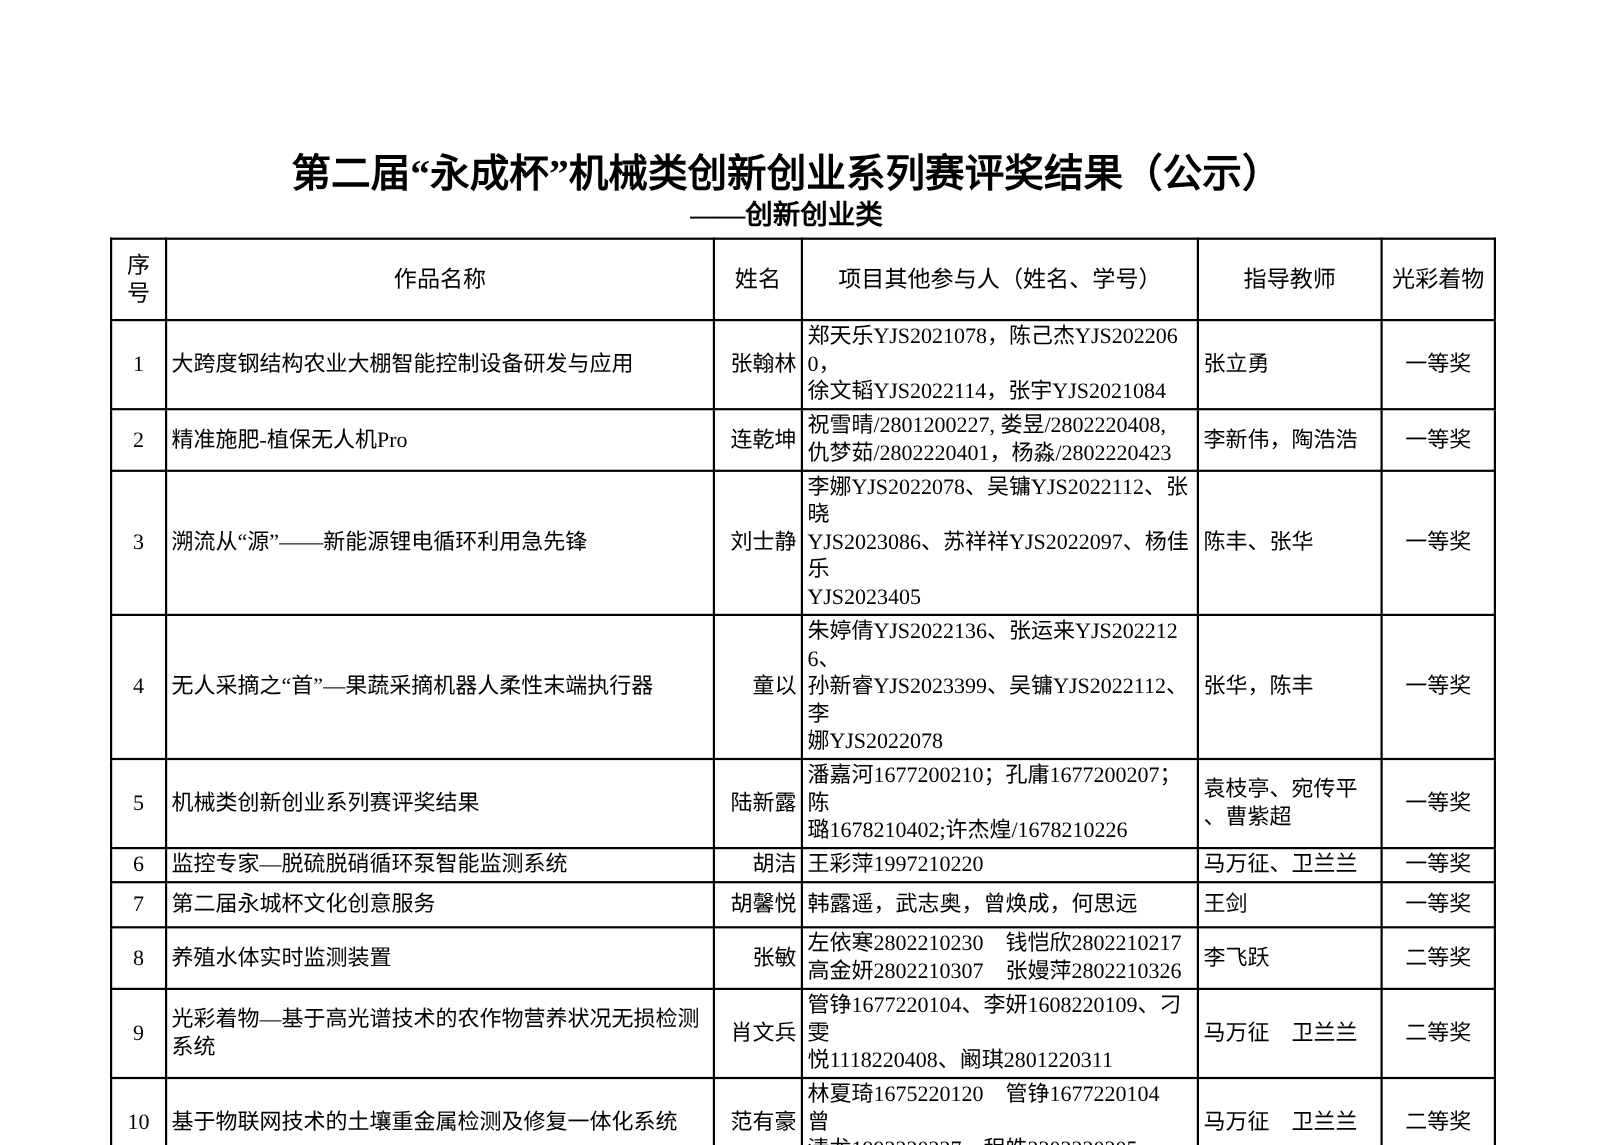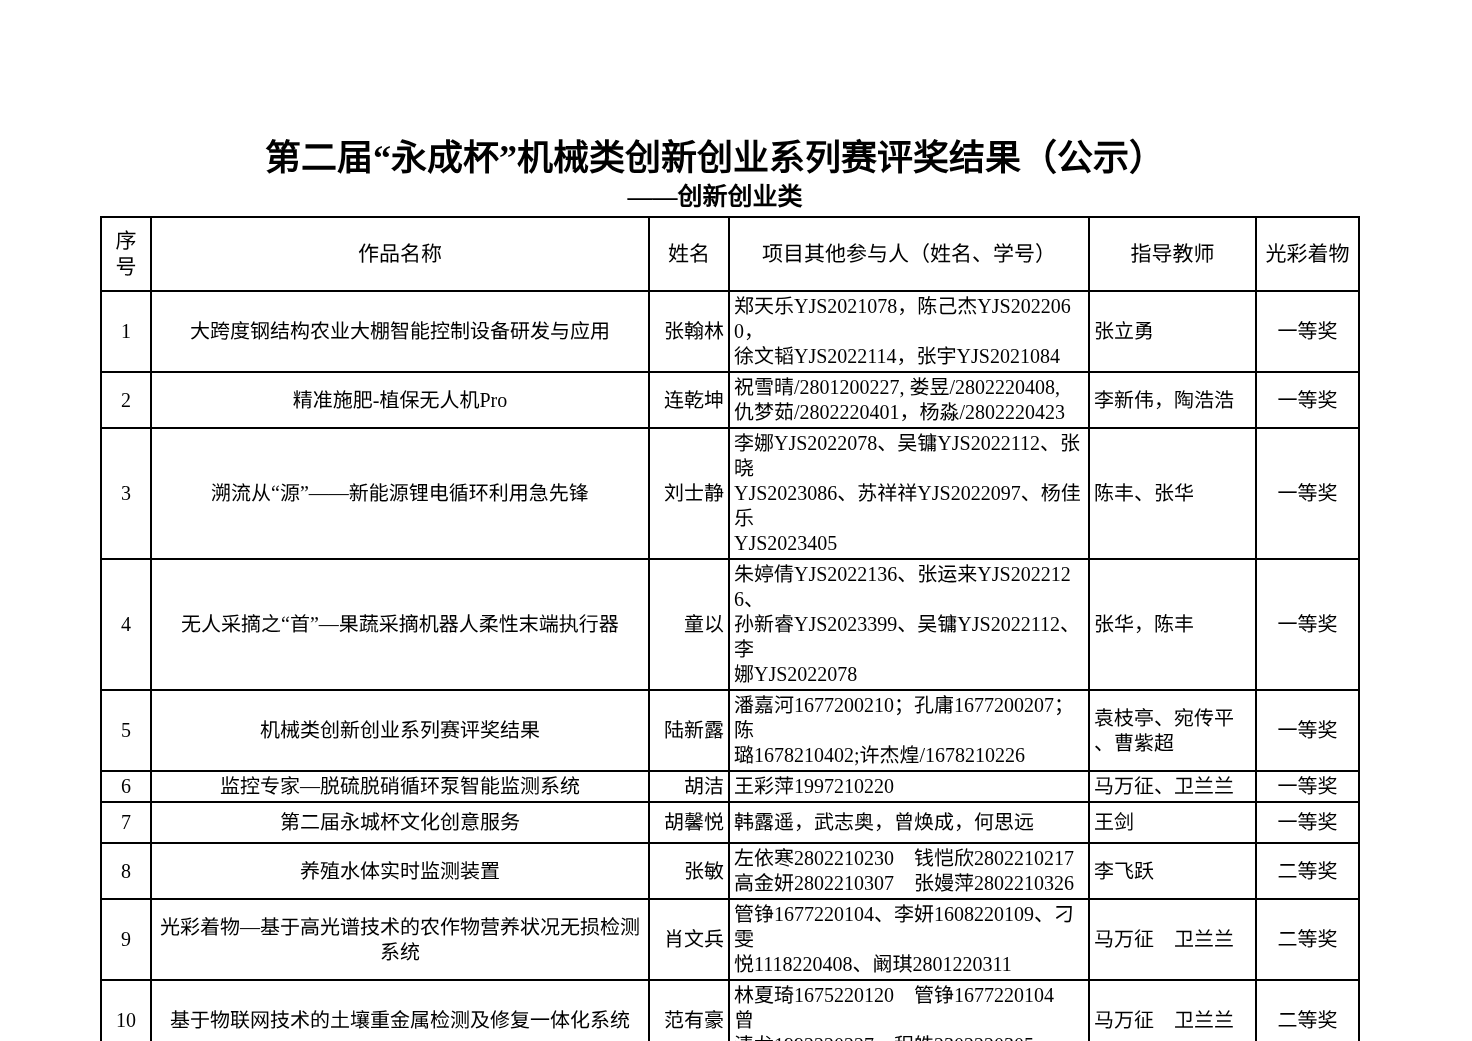--- a/index.html
+++ b/index.html
@@ -46,21 +46,21 @@
     vertical-align:middle;
     line-height:1.25;
     overflow:hidden;
   }
   .results thead tr{height:74px;padding-left:45px;}
   .results th{
     text-align:center;
     font-size:21px;
   }
   .col-no{text-align:center;}
-  .col-work{text-align:center;font-size:21px;}
+  .col-work{text-align:left;font-size:21px;}
   .col-name{text-align:right;font-size:21px;}
   .col-part{
     text-align:left;
     white-space:pre-line;
     word-break:break-all;
   }
   .col-teacher{
     text-align:left;
     font-size:21px;
     white-space:pre-line;

